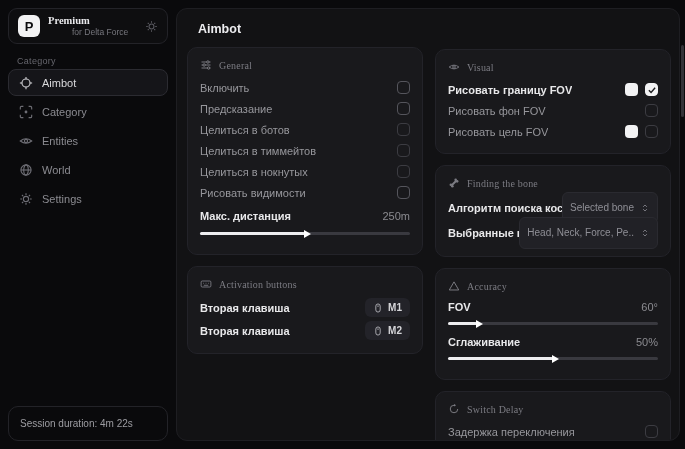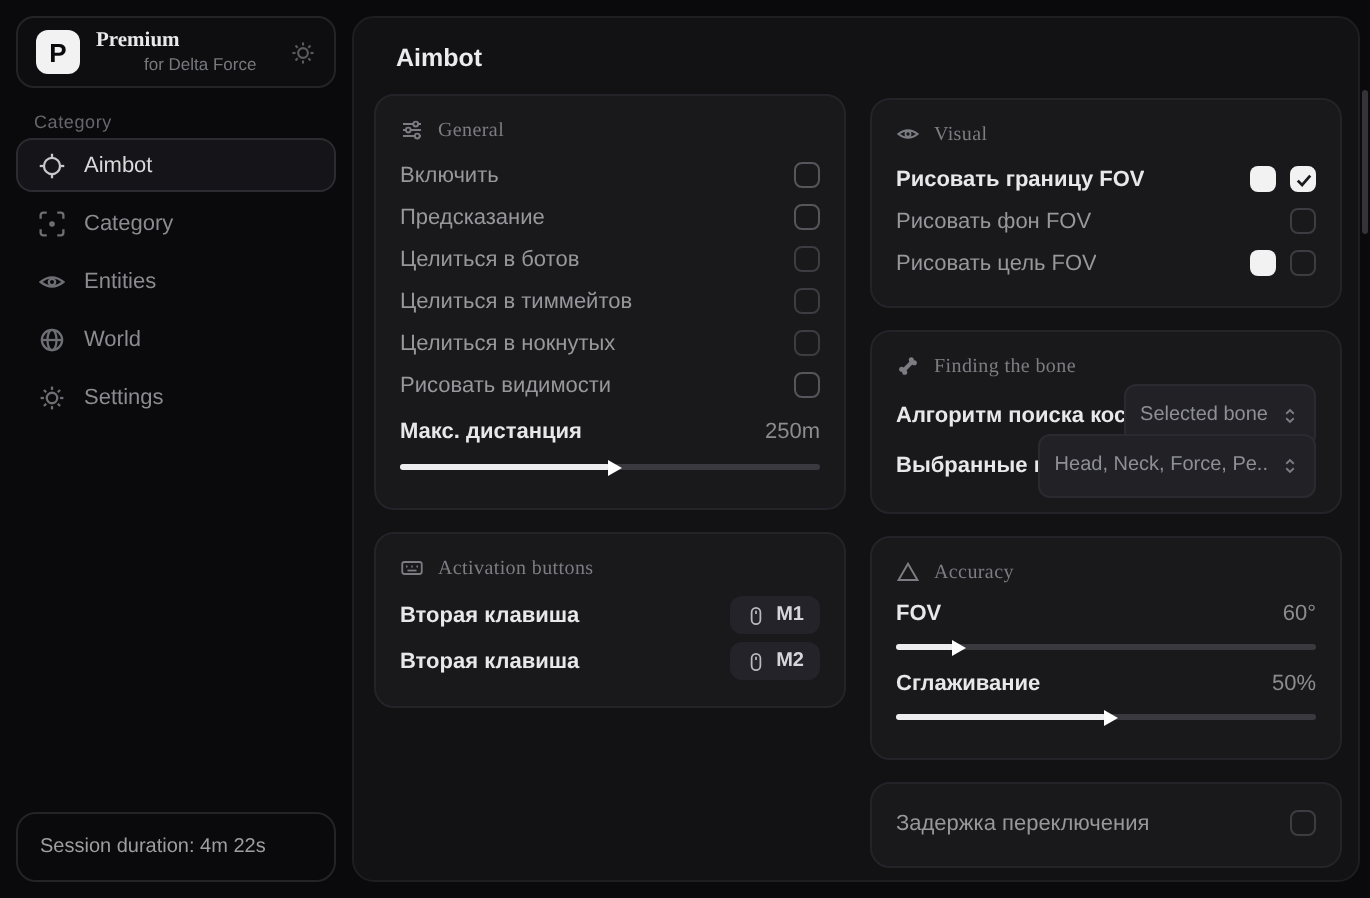--- a/index.html
+++ b/index.html
@@ -398,20 +398,29 @@
         <span class="row-value">50%</span>
       </div>
       <div class="slider">
         <div class="slider-fill" style="width: 50%;">
           <span class="slider-thumb"></span>
         </div>
       </div>
     </div>
 
     <div class="panel">
+      <div class="panel-head">
+        <span>
+          <svg viewBox="0 0 16 16" width="12" height="12" fill="none" stroke="currentColor" stroke-width="1.3">
+            <path d="M13 8 A5 5 0 1 1 8 3"></path>
+            <path d="M8 1.2 L8 4.8 L10.8 3 Z" fill="currentColor" stroke="none"></path>
+          </svg>
+        </span>
+        <span>Switch Delay</span>
+      </div>
 
       <div class="row">
         <span class="row-label">Задержка переключения</span>
         <span class="checkbox dim"></span>
       </div>
 
     </div>
   </div>
 </div>
 

